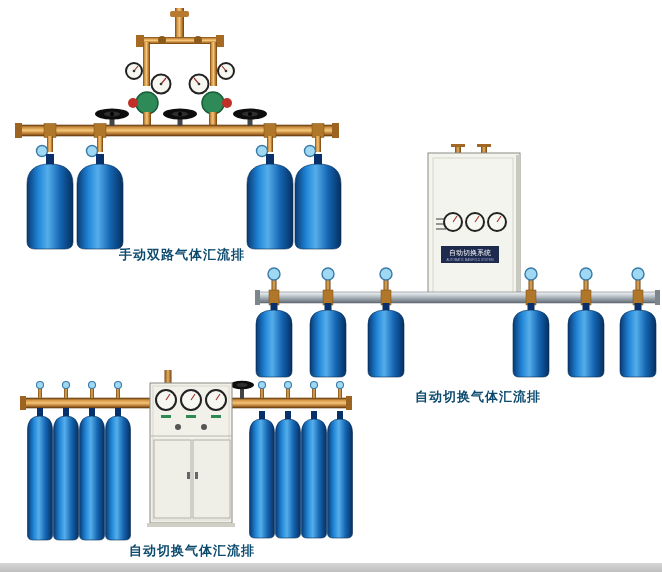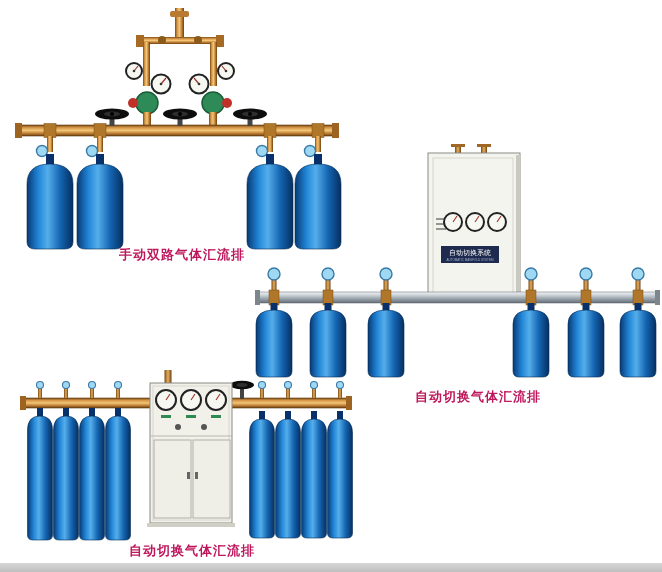--- a/index.html
+++ b/index.html
@@ -1,19 +1,19 @@
 <!DOCTYPE html>
 <html><head>
 <meta charset="utf-8">
 <style>
   html,body{margin:0;padding:0;background:#fff;}
   .stage{position:relative;width:662px;height:572px;background:#ffffff;overflow:hidden;
          font-family:"Liberation Sans","DejaVu Sans",sans-serif;}
   .caption{position:absolute;font-size:13px;font-weight:bold;letter-spacing:1px;
-           color:#be185d;text-align:center;white-space:nowrap;}
+           color:#0c4a6e;text-align:center;white-space:nowrap;}
   svg{position:absolute;}
   svg text{font-family:"Liberation Sans","DejaVu Sans",sans-serif;}
   .footer-strip{position:absolute;left:0;top:563px;width:662px;height:9px;
                 background:linear-gradient(#d6d6d6,#bfbfbf);}
 </style>
 </head>
 <body>
 
 <div class="stage">
 

